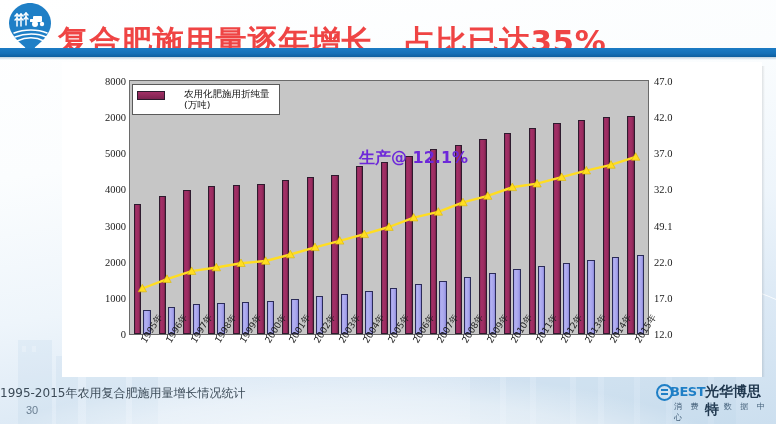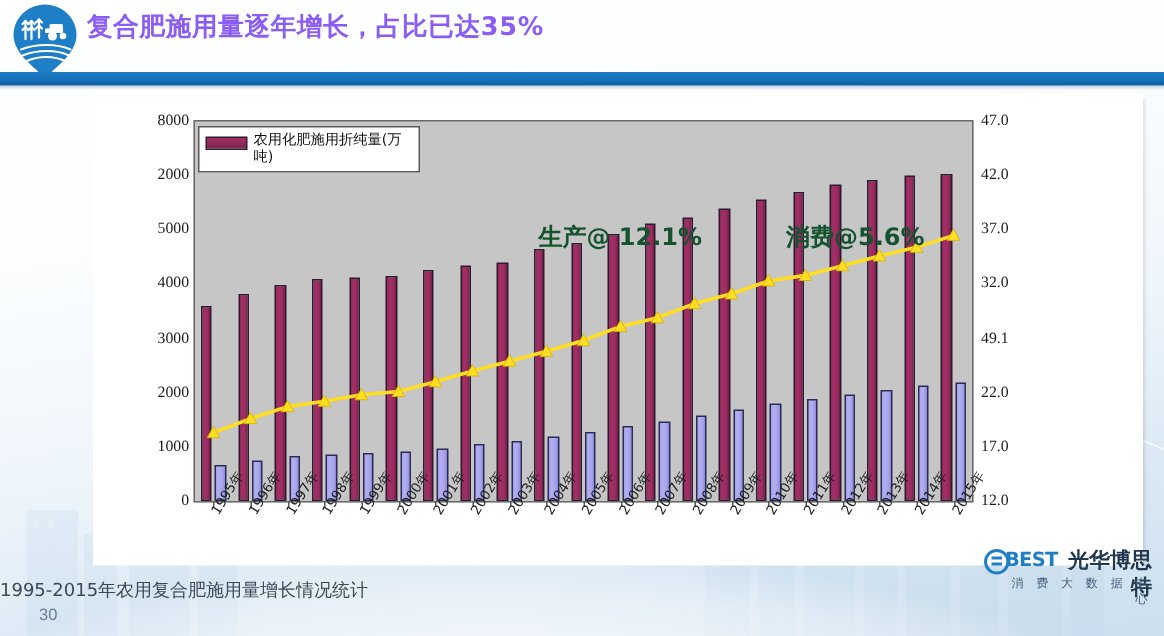--- a/index.html
+++ b/index.html
@@ -16,23 +16,23 @@
   .bg-city{position:absolute;left:0;bottom:0;width:776px;height:130px;opacity:.40;}
   .bg-sweep{position:absolute;left:-60px;bottom:-10px;width:900px;height:170px;
     background:radial-gradient(ellipse 520px 130px at 46% 120%,rgba(255,255,255,.95) 0%,rgba(255,255,255,.40) 55%,rgba(255,255,255,0) 75%);}
   .bg-sweep2{position:absolute;left:120px;bottom:18px;width:700px;height:150px;
     border-top-left-radius:600px 150px;border-top-right-radius:600px 150px;
     border-top:2px solid rgba(255,255,255,.85);}
 
   
   .header{position:absolute;left:0;top:0;width:776px;height:54px;}
   .hdr-logo{position:absolute;left:6px;top:2px;width:48px;height:50px;}
-  .hdr-title{position:absolute;left:58px;top:6px;width:700px;height:40px;
+  .hdr-title{position:absolute;left:58px;top:21px;width:700px;height:40px;
     font-family:"DejaVu Sans","Liberation Sans",sans-serif;
-    font-size:17px;font-weight:bold;color:#8b5cf6;letter-spacing:.5px;white-space:nowrap;}
+    font-size:31px;font-weight:bold;color:#ef4444;letter-spacing:.5px;white-space:nowrap;}
   .hdr-bar{position:absolute;left:0;top:48px;width:776px;height:9px;
     background:linear-gradient(180deg,#1b7bc4 0%,#1570b8 60%,#0e5e9e 100%);}
   .hdr-bar-shadow{position:absolute;left:0;top:57px;width:776px;height:3px;
     background:linear-gradient(180deg,rgba(30,90,140,.28),rgba(30,90,140,0));}
 
   
   .chart-card{position:absolute;left:62px;top:62px;width:700px;height:315px;
     background:#ffffff;}
   .chart-card::after{content:"";position:absolute;right:-3px;top:4px;width:3px;height:311px;
     background:linear-gradient(90deg,rgba(0,0,0,.10),rgba(0,0,0,0));}
@@ -64,42 +64,42 @@
   .axis-right-wrap{position:absolute;left:592px;top:18px;width:60px;height:255px;}
 
   .xlab{position:absolute;top:0;transform-origin:left top;transform:rotate(-58deg);
     font-size:9px;color:#1e1e1e;white-space:nowrap;
     font-family:"DejaVu Sans","Liberation Sans",sans-serif;}
   .xlab-wrap{position:absolute;left:67px;top:277px;width:540px;height:48px;}
 
   
   .legend{position:absolute;left:70px;top:22px;width:148px;
     background:#fff;border:1px solid #5a5a5a;padding:3px 4px 4px 4px;box-sizing:border-box;}
-  .legend-row{display:flex;align-items:flex-start;gap:4px;}
+  .legend-row{display:flex;align-items:flex-start;gap:19px;}
   .legend-swatch{flex:0 0 auto;width:26px;height:7px;margin-top:3px;
     background:linear-gradient(180deg,#a32f66,#7d2450);border:1px solid #2e1b2e;}
   .legend-text{font-size:9.5px;line-height:11px;color:#111;
     font-family:"DejaVu Sans","Liberation Sans",sans-serif;}
 
   
-  .anno{position:absolute;color:#14532d;font-weight:bold;font-size:16px;white-space:nowrap;
+  .anno{position:absolute;color:#6d28d9;font-weight:bold;font-size:16px;white-space:nowrap;
     font-family:"DejaVu Sans","Liberation Sans",sans-serif;}
   .anno.a1{left:297px;top:86px;}
   .anno.a2{left:462px;top:86px;}
 
   
   .caption{position:absolute;left:0;top:385px;width:776px;
     font-size:12px;color:#3b4a57;
     font-family:"DejaVu Sans","Liberation Sans",sans-serif;}
 
   
   .pagenum{position:absolute;left:26px;top:404px;font-size:11px;color:#6b7f92;}
 
   
-  .footer-logo{position:absolute;left:656px;top:364px;width:112px;height:34px;text-align:right;}
+  .footer-logo{position:absolute;left:656px;top:382px;width:112px;height:34px;}
   .fl-mark{position:absolute;left:0;top:2px;width:13px;height:13px;border-radius:50%;
     border:2px solid #1f7fc6;}
   .fl-mark::before{content:"";position:absolute;left:3px;top:2.5px;width:7px;height:2px;background:#1f7fc6;}
   .fl-mark::after{content:"";position:absolute;left:3px;top:6.5px;width:7px;height:2px;background:#1f7fc6;}
   .fl-best{position:absolute;left:14px;top:2px;font-size:13px;font-weight:bold;color:#1f7fc6;
     letter-spacing:-.5px;font-family:"DejaVu Sans","Liberation Sans",sans-serif;}
   .fl-cn{position:absolute;left:49px;top:1px;font-size:14px;font-weight:bold;color:#20384f;
     letter-spacing:0px;font-family:"DejaVu Sans","Liberation Sans",sans-serif;}
   .fl-sub{position:absolute;left:18px;top:19px;font-size:8px;color:#44607a;letter-spacing:3px;
     font-family:"DejaVu Sans","Liberation Sans",sans-serif;}
@@ -352,21 +352,20 @@
       </div>
 
     <div class="legend">
       <div class="legend-row">
         <span class="legend-swatch"></span>
         <span class="legend-text">农用化肥施用折纯量(万吨)</span>
       </div>
     </div>
 
     <div class="anno a1">生产@ 12.1%</div>
-    <div class="anno a2">消费@5.6%</div>
   </div>
 
   <div class="caption">1995-2015年农用复合肥施用量增长情况统计</div>
   <div class="pagenum">30</div>
 
   <div class="footer-logo">
     <span class="fl-mark"></span>
     <span class="fl-best">BEST</span>
     <span class="fl-cn">光华博思特</span>
     <span class="fl-sub">消 费 大 数 据 中 心</span>

